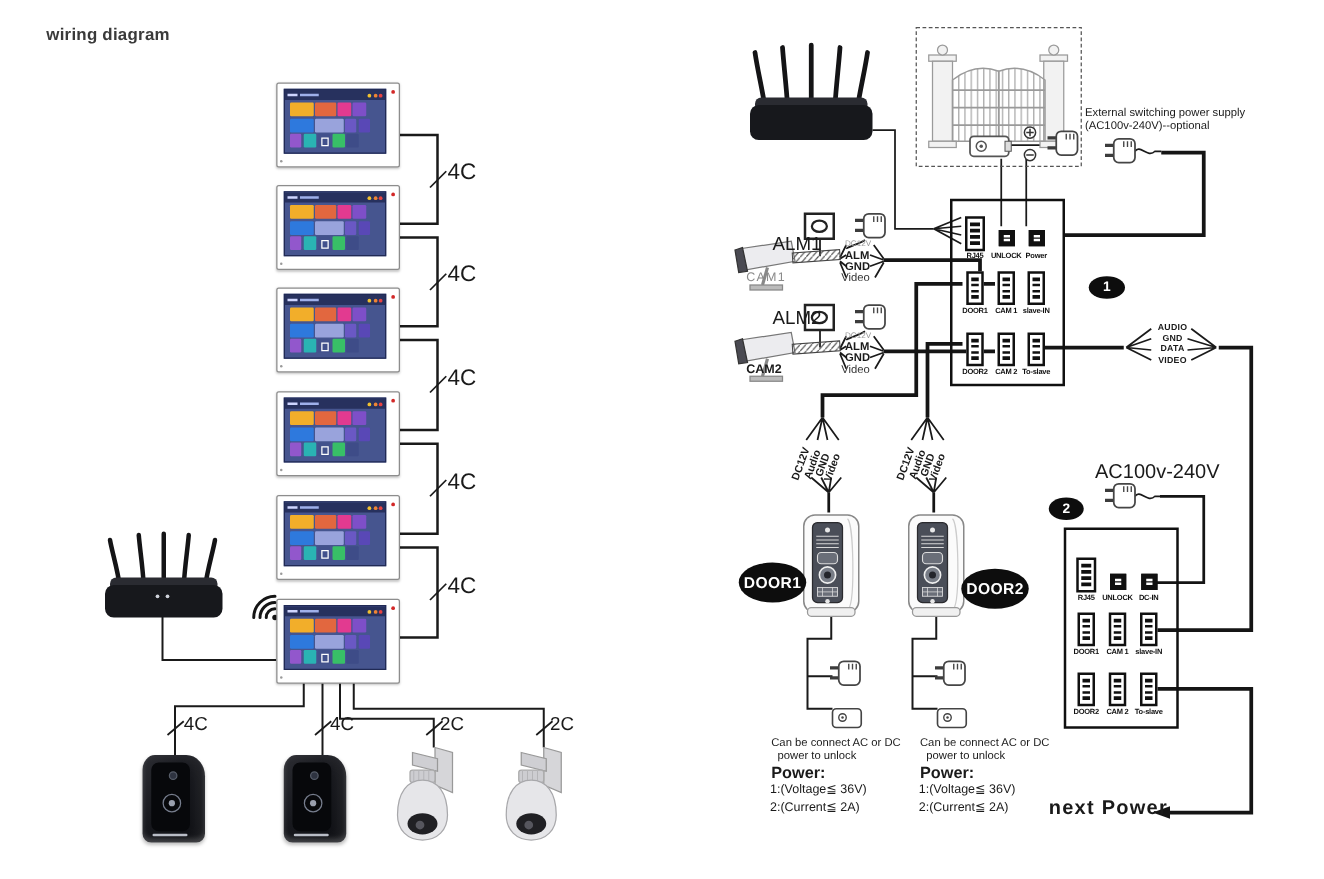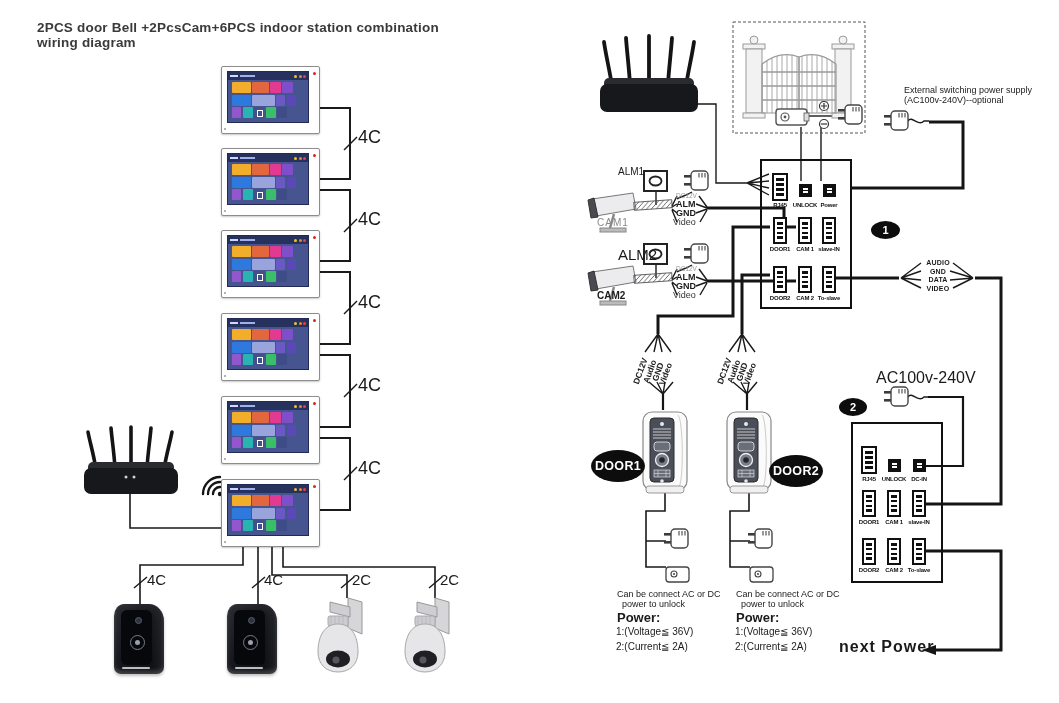--- a/index.html
+++ b/index.html
@@ -243,21 +243,20 @@
         <circle cx="758" cy="574" r="1" fill="#444"></circle>
   </g>
 
   <use href="#g-station" x="642" y="410"></use>
   <use href="#g-station" x="726" y="410"></use>
   <use href="#g-dome" x="316" y="596"></use>
   <use href="#g-dome" x="403" y="596"></use>
 </svg>
 
 <div id="title">
-  <div>2PCS door Bell +2PcsCam+6PCS indoor station combination</div>
   <div>wiring diagram</div>
 </div>
 
 <div id="monitors" class="layer">
       <div class="monitor" style="left: 221px; top: 66px;">
     <div class="m-screen" style="background: rgb(70, 85, 143);">
       <div class="m-topbar" style="background: rgb(39, 49, 94);">
         <span class="tb1"></span>
         <span class="tb2"></span>
         <span class="m-dots">
@@ -464,26 +463,26 @@
   <span class="db-cam"></span>
   <span class="db-btn"></span>
   <span class="db-strip"></span>
 </div>
 <div class="doorbell" style="left:227px;top:604px">
   <span class="db-cam"></span>
   <span class="db-btn"></span>
   <span class="db-strip"></span>
 </div>
 
-<div class="lbl" style="left:904px;top:85px;font-size:9px">
+<div class="lbl" style="left:868px;top:85px;font-size:9px">
   <div>External switching power supply</div>
   <div>(AC100v-240V)--optional</div>
 </div>
 
-<div class="lbl" style="left:618px;top:166px;font-size:10px">ALM1</div>
+<div class="lbl" style="left:618px;top:187px;font-size:15px">ALM1</div>
 <div class="lbl" style="left:597px;top:217px;font-size:10px;color:#8a8a8a;letter-spacing:1px">CAM1</div>
 <div class="lbl" style="left:676px;top:192px;font-size:6.5px;color:#999">DC12V</div>
 <div class="lbl" style="left:676px;top:199px;font-size:9px;font-weight:bold">ALM</div>
 <div class="lbl" style="left:676px;top:208px;font-size:9px;font-weight:bold">GND</div>
 <div class="lbl" style="left:673px;top:217px;font-size:9px;color:#333">Video</div>
 
 <div class="lbl" style="left:618px;top:246px;font-size:15px">ALM2</div>
 <div class="lbl" style="left:597px;top:290px;font-size:10px;font-weight:bold">CAM2</div>
 <div class="lbl" style="left:676px;top:265px;font-size:6.5px;color:#999">DC12V</div>
 <div class="lbl" style="left:676px;top:272px;font-size:9px;font-weight:bold">ALM</div>

